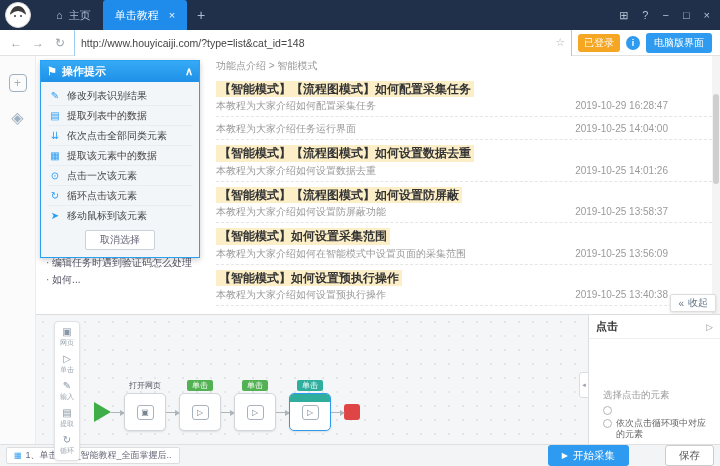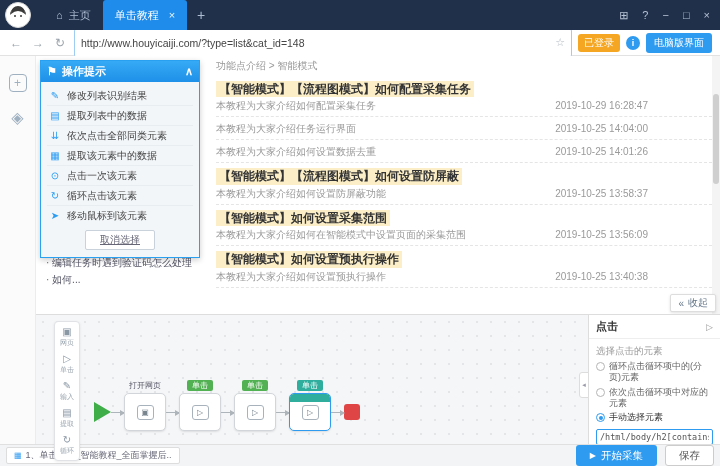--- a/index.html
+++ b/index.html
@@ -46,27 +46,27 @@
   .side-note::before { content:"· "; color:#667; }
 
   .tips-panel { position:absolute; left:4px; top:4px; width:160px; background:#f3f6f9; border:1px solid #2aa0f0; box-shadow:0 2px 6px rgba(0,0,0,.2); z-index:5; }
   .tips-header { background:linear-gradient(#36aaf5,#1e90e8); color:#fff; font-size:11px; font-weight:bold; padding:3px 6px; display:flex; align-items:center; gap:5px; }
   .tips-header .spacer { flex:1; }
   .tips-body { padding:4px 6px 6px; }
   .tips-intro { font-size:9.5px; color:#555; line-height:1.35; margin-bottom:3px; }
   .tip-action { display:flex; align-items:center; gap:6px; padding:2.5px 2px; font-size:10px; color:#444; border-bottom:1px solid #e8edf2; cursor:pointer; }
   .tip-action:last-of-type { border-bottom:none; }
   .tip-icon { color:#2a9df4; font-size:10px; width:12px; text-align:center; }
-  .cancel-btn { display:block; margin:5px auto 1px; padding:2px 14px; background:#fff; border:1px solid #c9d2da; border-radius:2px; color:#667; font-size:10px; font-family:inherit;text-decoration:underline; }
+  .cancel-btn { display:block; margin:5px auto 1px; padding:2px 14px; background:#fff; border:1px solid #c9d2da; border-radius:2px; color:#667; font-size:10px; font-family:inherit; }
 
   .article-list { margin-left:180px; margin-right:8px; padding-top:2px; }
   .breadcrumb { font-size:10px; color:#999; margin:1px 0 3px; }
   .entry { border-bottom:1px dashed #e5e5e5; padding:3px 0 3px; }
   .entry-title { display:inline-block; font-size:12px; font-weight:bold; color:#333; background:#fcefc8; padding:1px 3px; line-height:1.2; cursor:pointer; }
-  .entry-row { display:flex; justify-content:space-between; align-items:baseline; padding-right:64px; margin-top:2px; }
+  .entry-row { display:flex; justify-content:space-between; align-items:baseline; padding-right:44px; margin-top:2px; }
   .entry-desc { font-size:10px; color:#9a9a9a; white-space:nowrap; overflow:hidden; }
   .entry-date { font-size:10px; color:#9a9a9a; flex-shrink:0; margin-left:4px; }
 
   .collapse-tab { position:absolute; right:4px; bottom:2px; background:#fff; border:1px solid #ddd; border-radius:2px; padding:1px 7px; font-size:10px; color:#66788a; box-shadow:0 1px 3px rgba(0,0,0,.12); display:flex; gap:4px; align-items:center; z-index:6; }
 
   
   .workspace { flex:1; display:flex; min-height:0; border-top:1px solid #ddd; }
   .canvas { flex:1; position:relative; background:#f5f6f7; background-image:radial-gradient(#e3e5e8 1px, transparent 1px); background-size:14px 14px; min-width:0; }
   .palette { position:absolute; left:18px; top:6px; width:26px; background:#fff; border:1px solid #e0e2e5; border-radius:4px; display:flex; flex-direction:column; align-items:center; padding:4px 0; gap:5px; box-shadow:0 1px 3px rgba(0,0,0,.08); }
   .pal-item { display:flex; flex-direction:column; align-items:center; gap:1px; cursor:pointer; }
@@ -82,43 +82,43 @@
   .node-box.selected { border-color:#2e9bf0; }
   .node-box.selected::before { content:""; position:absolute; top:0; left:0; right:0; height:8px; background:#2fae9e; border-radius:4px 4px 0 0; }
   .node-tag { position:absolute; top:-14px; left:50%; transform:translateX(-50%); white-space:nowrap; font-size:8px; }
   .node-tag.plain { color:#556; }
   .node-tag.pill { background:#52b153; color:#fff; padding:0 5px; border-radius:2px; line-height:11px; }
   .node-tag.pill.teal { background:#2fae9e; }
   .node-icon { width:17px; height:15px; border:1px solid #a8b2bc; border-radius:3px; color:#78858f; font-size:8px; display:flex; align-items:center; justify-content:center; }
   .divider-handle { position:absolute; right:-1px; top:44%; width:10px; height:26px; background:#fff; border:1px solid #ddd; border-radius:3px 0 0 3px; font-size:7px; color:#99a; display:flex; align-items:center; justify-content:center; z-index:3; }
 
   
-  .props { width:132px; background:#fff; border-left:1px solid #ddd; display:flex; flex-direction:column; flex-shrink:0; }
+  .props { width:132px; background:#fff; border-left:1px solid #ddd; display:flex; flex-direction:column; flex-shrink:0;gap:44px; }
   .props-header { display:flex; align-items:center; justify-content:space-between; padding:4px 7px; border-bottom:1px solid #eee; }
   .props-title { font-size:11px; font-weight:bold; color:#333; }
   .props-header-icon { font-size:9px; color:#999; }
-  .props-body { padding:4px 7px; overflow:hidden; }
+  .props-body { padding:4px 7px; overflow:hidden;margin-left:7px; }
   .section-label { font-size:9.5px; color:#999; margin:2px 0 3px; }
   .opt-row { display:flex; align-items:flex-start; gap:4px; margin:3px 0; cursor:pointer; }
   .radio { width:9px; height:9px; border:1px solid #b5b5b5; border-radius:50%; flex-shrink:0; margin-top:1px; position:relative; background:#fff; }
   .radio.on { border-color:#2e9bf0; }
   .radio.on::after { content:""; position:absolute; left:1.5px; top:1.5px; width:4px; height:4px; border-radius:50%; background:#2e9bf0; }
   .opt-label { font-size:9px; color:#666; line-height:1.25; }
   .opt-row.sel .opt-label { color:#333; }
   .xpath-input { width:100%; border:1px solid #2e9bf0; border-radius:2px; font-size:8.5px; font-family:"DejaVu Sans Mono", monospace; color:#555; padding:2px 3px; margin:2px 0 4px; outline:none; white-space:nowrap; overflow:hidden; }
 
   
   .bottombar { height:22px; background:#f3f4f5; border-top:1px solid #e0e0e0; display:flex; align-items:center; padding:0 6px; gap:8px; flex-shrink:0; }
   .task-tab { background:#fff; border:1px solid #ddd; border-radius:2px; padding:1px 7px; font-size:9px; color:#667; max-width:180px; white-space:nowrap; overflow:hidden; text-overflow:ellipsis; display:flex; align-items:center; gap:4px; }
   .task-tab-icon { color:#2e9bf0; font-size:8px; }
   .bar-spacer { flex:1; }
   .btn { font-size:10.5px; border-radius:3px; padding:2.5px 13px; font-family:inherit; border:1px solid transparent; display:flex; align-items:center; gap:5px; }
   .btn-start { background:#2e9bf0; color:#fff; }
   .btn-start .play { font-size:8px; }
-  .btn-save { background:#fff; border-color:#ccc; color:#555; }
+  .btn-save { background:#fff; border-color:#ccc; color:#555;margin-left:28px; }
 </style>
 </head>
 <body>
 
 <div class="window">
 
   <div class="titlebar">
     <div class="avatar">
       <svg viewBox="0 0 24 24" width="24" height="24">
         <circle cx="12" cy="12" r="11" fill="#ffffff"></circle>
@@ -228,20 +228,21 @@
                 <span class="entry-date">2019-10-29 16:28:47</span>
               </div>
             </div>
             <div class="entry">
               <div class="entry-row">
                 <span class="entry-desc">本教程为大家介绍任务运行界面</span>
                 <span class="entry-date">2019-10-25 14:04:00</span>
               </div>
             </div>
             <div class="entry">
+              <span class="entry-title">【智能模式】【流程图模式】如何设置数据去重</span>
               <div class="entry-row">
                 <span class="entry-desc">本教程为大家介绍如何设置数据去重</span>
                 <span class="entry-date">2019-10-25 14:01:26</span>
               </div>
             </div>
             <div class="entry">
               <span class="entry-title">【智能模式】【流程图模式】如何设置防屏蔽</span>
               <div class="entry-row">
                 <span class="entry-desc">本教程为大家介绍如何设置防屏蔽功能</span>
                 <span class="entry-date">2019-10-25 13:58:37</span>
@@ -331,21 +332,20 @@
 
           <div class="props">
             <div class="props-header">
               <span class="props-title">点击</span>
               <span class="props-header-icon">▷</span>
             </div>
             <div class="props-body">
               <div class="section-label">选择点击的元素</div>
               <div class="opt-row">
                 <span class="radio"></span>
-                <span class="opt-label">循环点击循环项中的(分页)元素</span>
               </div>
               <div class="opt-row">
                 <span class="radio"></span>
                 <span class="opt-label">依次点击循环项中对应的元素</span>
               </div>
               <div class="opt-row sel">
                 <span class="radio on"></span>
                 <span class="opt-label">手动选择元素</span>
               </div>
               <input class="xpath-input" type="text" value="/html/body/h2[contains(" style="">

